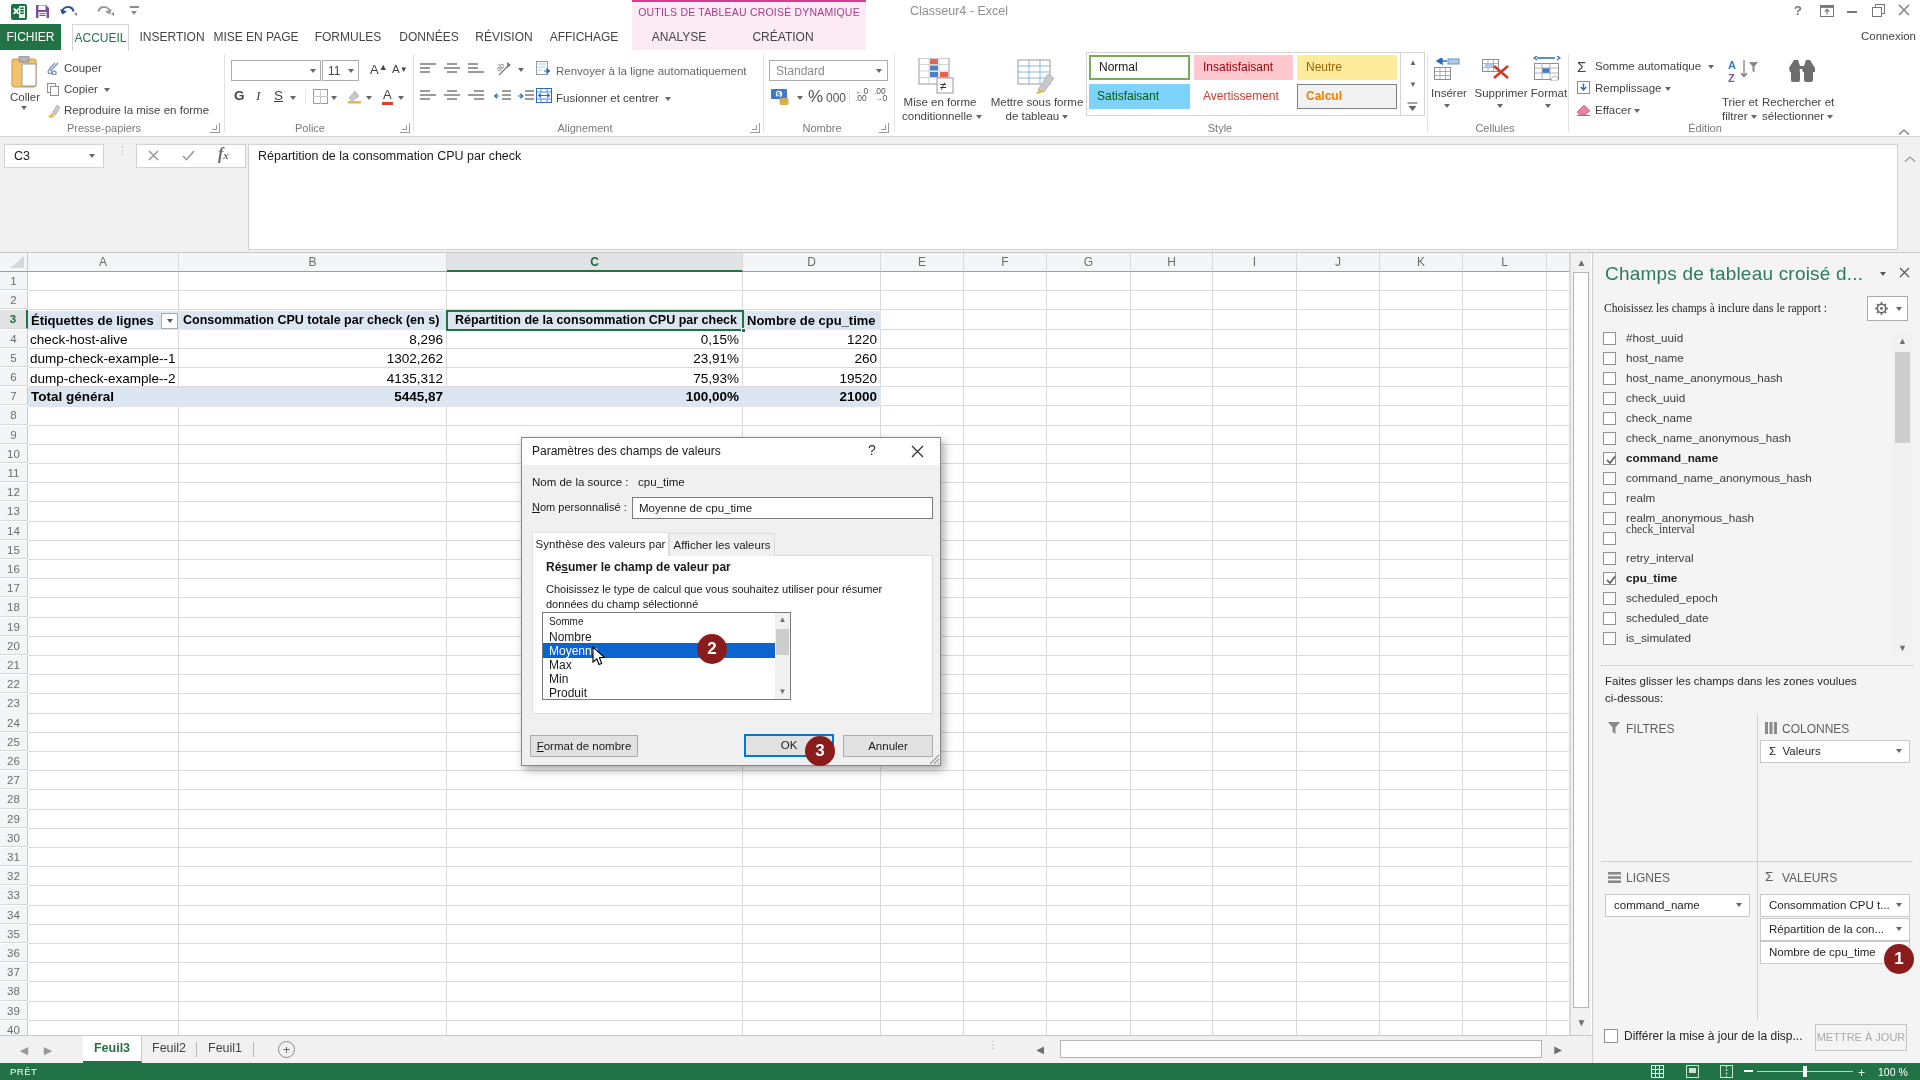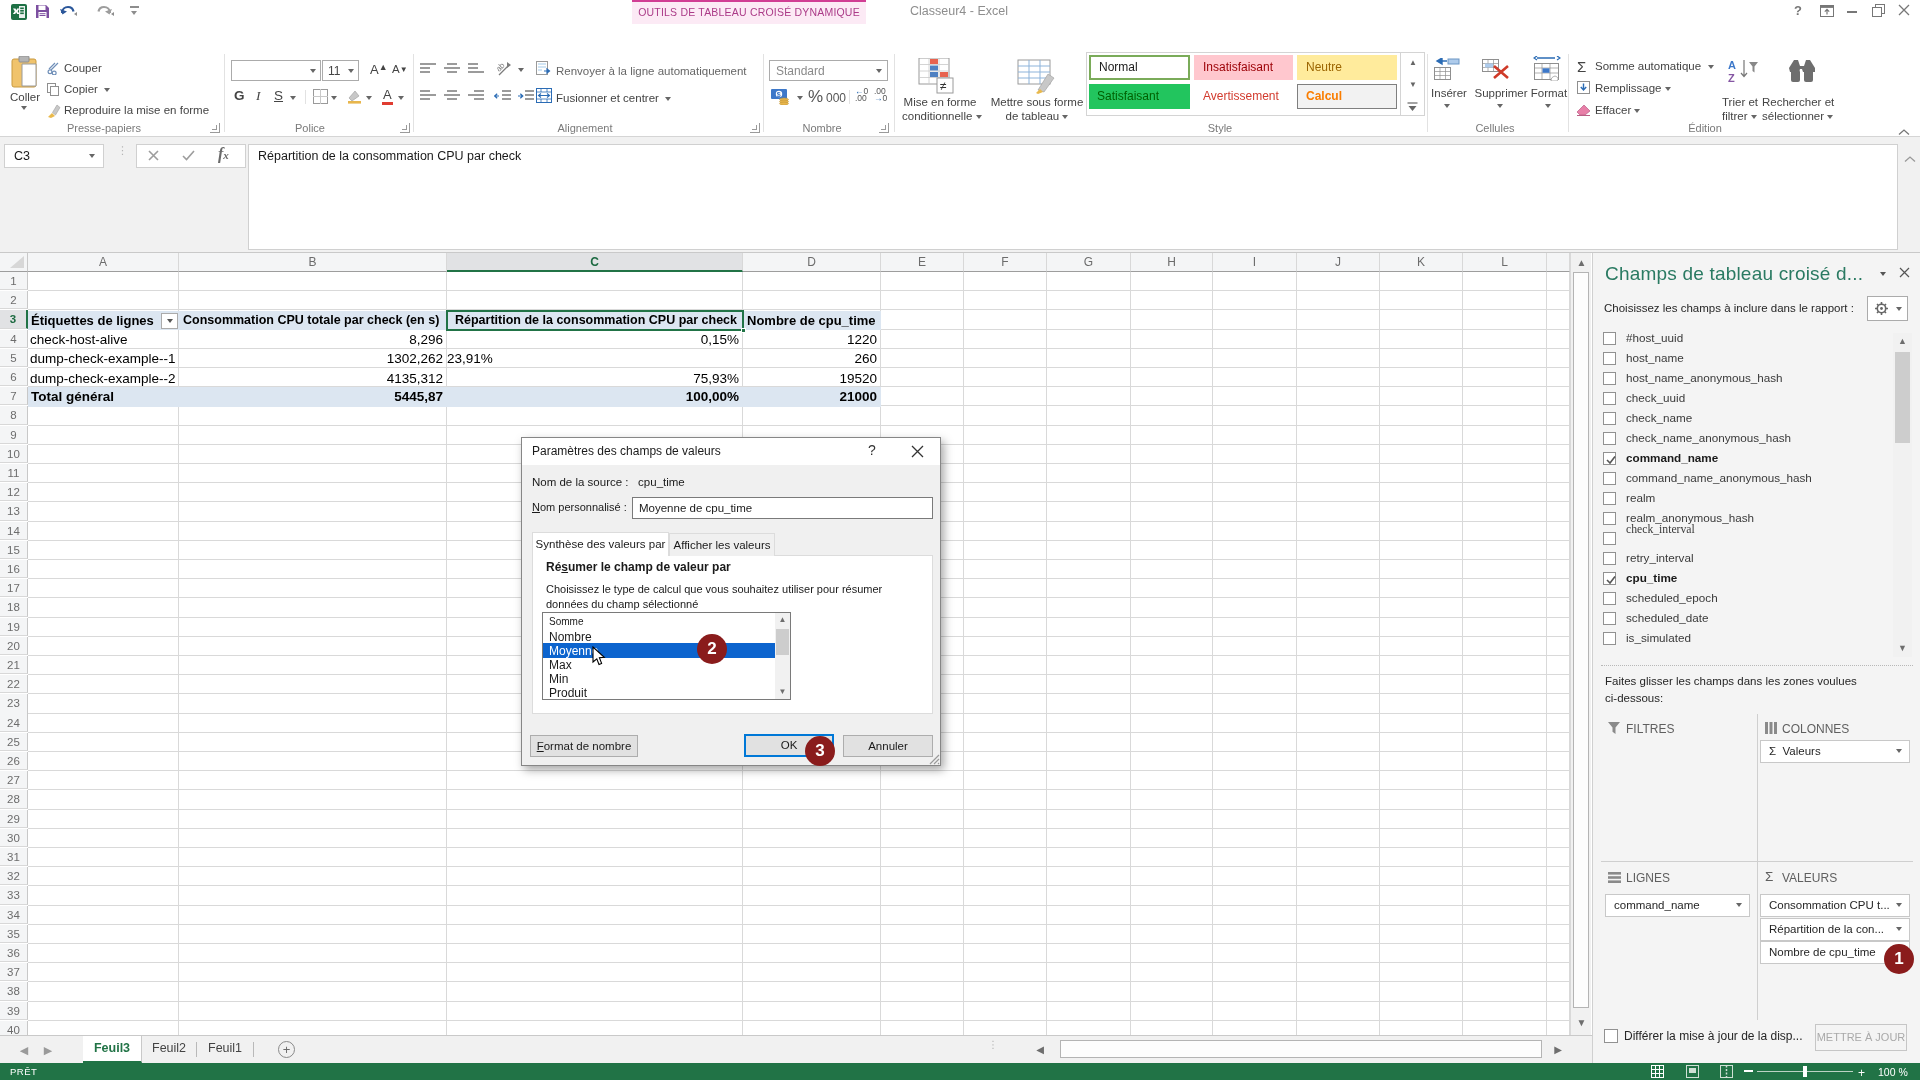--- a/index.html
+++ b/index.html
@@ -94,20 +94,35 @@
         <path d="M7 9.5 L7 4.5 M4.8 6.6 L7 4.4 L9.2 6.6" stroke="#777" stroke-width="1.2" fill="none"></path>
       </svg>
     <div class="ab" style="left:1847px;top:11px;width:10px;height:1.5px;background:#777;"></div>
     <svg class="ab" style="left:1872px;top:4px" width="13" height="13" viewBox="0 0 13 13">
         <rect x="3.5" y="0.5" width="9" height="9" fill="none" stroke="#777"></rect>
         <rect x="0.5" y="3.5" width="9" height="9" fill="#fff" stroke="#777"></rect>
       </svg>
     <svg class="ab" style="left:1898px;top:4px" width="12" height="12" viewBox="0 0 12 12">
         <path d="M1 1 L11 11 M11 1 L1 11" stroke="#777" stroke-width="1.3"></path>
       </svg>
+  </div>
+  <div id="tabrow" class="ab">
+    <div class="rtab" style="left:0;width:61px;background:#217346;color:#fff;">FICHIER</div>
+    <div class="rtab" style="left:61px;width:11px;"></div>
+    <div class="rtab" style="left:72px;width:57px;background:#fff;border:1px solid #d4d4d4;border-bottom:none;color:#217346;top:0;height:27px;z-index:2;">ACCUEIL</div>
+    <div class="rtab" style="left:136px;width:72px;">INSERTION</div>
+    <div class="rtab" style="left:208px;width:96px;">MISE EN PAGE</div>
+    <div class="rtab" style="left:308px;width:80px;">FORMULES</div>
+    <div class="rtab" style="left:392px;width:74px;">DONNÉES</div>
+    <div class="rtab" style="left:468px;width:72px;">RÉVISION</div>
+    <div class="rtab" style="left:544px;width:80px;">AFFICHAGE</div>
+    <div class="ab" style="left:632px;top:0;width:234px;height:26px;background:#fceaf5;"></div>
+    <div class="rtab" style="left:644px;width:70px;">ANALYSE</div>
+    <div class="rtab" style="left:744px;width:78px;">CRÉATION</div>
+    <div class="ab tx" style="left:1861px;top:6px;font-size:11.5px;color:#444;">Connexion</div>
   </div>
   <div id="ribbon" class="ab">
 
     <svg class="ab" style="left:10px;top:6px" width="30" height="32" viewBox="0 0 30 32">
         <rect x="2" y="3" width="24" height="28" rx="2" fill="#f0c36c" stroke="#c99a3f"></rect>
         <rect x="9" y="0" width="10" height="6" rx="1" fill="#b4b4b4" stroke="#8f8f8f"></rect>
         <path d="M12 8 h14 v22 h-14z" fill="#fff" stroke="#9a9a9a"></path>
       </svg>
     <div class="rbtxt" style="left:6px;top:41px;width:38px;text-align:center;">Coller</div>
     <div class="ab dd" style="left:21px;top:56px;"></div>
@@ -245,21 +260,21 @@
         <path d="M22 32 L32 16 L38 20 L28 34 Z" fill="#c8c8c8" stroke="#9a9a9a" stroke-width="0.6"></path>
         <path d="M20 35 l4 -4 3 3 -5 2z" fill="#e9b94c"></path>
       </svg>
     <div class="rbtxt" style="left:985px;top:46px;width:104px;text-align:center;">Mettre sous forme</div>
     <div class="rbtxt" style="left:985px;top:60px;width:104px;text-align:center;">de tableau <span class="dd"></span></div>
 
     <div class="ab" style="left:1086px;top:2px;width:339px;height:64px;background:#fff;border:1px solid #d4d4d4;"></div>
     <div class="ab" style="left:1089px;top:5px;width:101px;height:25px;background:#fff;border:2px solid #7aab59;font-size:12px;color:#1a1a1a;line-height:21px;padding-left:8px;">Normal</div>
     <div class="ab" style="left:1194px;top:5px;width:99px;height:25px;background:#ffc7ce;font-size:12px;color:#9c0006;line-height:25px;padding-left:9px;">Insatisfaisant</div>
     <div class="ab" style="left:1297px;top:5px;width:100px;height:25px;background:#ffeb9c;font-size:12px;color:#9c6500;line-height:25px;padding-left:9px;">Neutre</div>
-    <div class="ab" style="left:1089px;top:34px;width:101px;height:25px;background:#22c55e;font-size:12px;color:#006100;line-height:25px;padding-left:8px;">Satisfaisant</div>
+    <div class="ab" style="left:1089px;top:34px;width:101px;height:25px;background:#7dd3fc;font-size:12px;color:#006100;line-height:25px;padding-left:8px;">Satisfaisant</div>
     <div class="ab" style="left:1194px;top:34px;width:99px;height:25px;background:#fff;font-size:12px;color:#d23b2e;line-height:25px;padding-left:9px;">Avertissement</div>
     <div class="ab" style="left:1297px;top:34px;width:100px;height:25px;background:#f2f2f2;border:1px solid #7f7f7f;font-size:12px;color:#fa7d00;font-weight:bold;line-height:23px;padding-left:8px;">Calcul</div>
     <div class="ab" style="left:1400px;top:2px;width:1px;height:64px;background:#d4d4d4;"></div>
     <div class="arr" style="left:1403px;top:8px;width:20px;font-size:8px;color:#666;">▲</div>
     <div class="arr" style="left:1403px;top:30px;width:20px;font-size:8px;color:#666;">▼</div>
     <svg class="ab" style="left:1407px;top:52px" width="11" height="10" viewBox="0 0 11 10">
         <path d="M0.5 1 H10.5" stroke="#666" stroke-width="1.2"></path>
         <path d="M1.5 4 L9.5 4 L5.5 9 Z" fill="#666"></path>
       </svg>
     <div class="glabel" style="left:1160px;">Style</div>
@@ -464,21 +479,21 @@
       </div>
     <div class="cell pvh" style="left:179px;top:58px;width:268px;height:19px;padding-left:4px;font-size:12.5px;">Consommation CPU totale par check (en s)</div>
     <div class="cell pvh" style="left:447px;top:58px;width:296px;height:19px;padding-left:8px;font-size:12.5px;">Répartition de la consommation CPU par check</div>
     <div class="cell pvh" style="left:743px;top:58px;width:138px;height:19px;padding-left:4px;font-size:13px;">Nombre de cpu_time</div>
     <div class="cell" style="left:30px;top:77px;width:148px;">check-host-alive</div>
     <div class="cell" style="left:179px;top:77px;width:264px;text-align:right;">8,296</div>
     <div class="cell" style="left:447px;top:77px;width:292px;text-align:right;">0,15%</div>
     <div class="cell" style="left:743px;top:77px;width:134px;text-align:right;">1220</div>
     <div class="cell" style="left:30px;top:96px;width:148px;">dump-check-example--1</div>
     <div class="cell" style="left:179px;top:96px;width:264px;text-align:right;">1302,262</div>
-    <div class="cell" style="left:447px;top:96px;width:292px;">23,91%</div>
+    <div class="cell" style="left:447px;top:96px;width:292px;text-align:right;">23,91%</div>
     <div class="cell" style="left:743px;top:96px;width:134px;text-align:right;">260</div>
     <div class="cell" style="left:30px;top:116px;width:148px;">dump-check-example--2</div>
     <div class="cell" style="left:179px;top:116px;width:264px;text-align:right;">4135,312</div>
     <div class="cell" style="left:447px;top:116px;width:292px;text-align:right;">75,93%</div>
     <div class="cell" style="left:743px;top:116px;width:134px;text-align:right;">19520</div>
     <div class="cell pvh" style="left:28px;top:134px;width:151px;height:20px;padding-left:3px;line-height:20px;">Total général</div>
     <div class="cell pvh" style="left:179px;top:134px;width:268px;height:20px;text-align:right;line-height:20px;padding-right:4px;">5445,87</div>
     <div class="cell pvh" style="left:447px;top:134px;width:296px;height:20px;text-align:right;line-height:20px;padding-right:4px;">100,00%</div>
     <div class="cell pvh" style="left:743px;top:134px;width:138px;height:20px;text-align:right;line-height:20px;padding-right:4px;">21000</div>
 
@@ -524,21 +539,21 @@
     <div class="ab" style="left:1803px;top:3px;width:4px;height:11px;background:#fff;"></div>
     <div class="ab" style="left:1858px;top:3px;font-size:12px;color:#fff;">+</div>
     <div class="ab tx" style="left:1878px;top:3px;font-size:10.5px;">100&nbsp;%</div>
   </div>
   <div id="pane" class="ab">
     <div class="ab tx" style="left:12px;top:10px;font-size:19px;letter-spacing:0.2px;color:#2a7a62;">Champs de tableau croisé d...</div>
     <div class="ab dd" style="left:287px;top:19px;border-top-color:#555;"></div>
     <svg class="ab" style="left:306px;top:14px" width="11" height="11" viewBox="0 0 11 11">
         <path d="M1 1 L10 10 M10 1 L1 10" stroke="#555" stroke-width="1.2"></path>
       </svg>
-    <div class="ab tx" style="left:11px;top:49px;font-size:11.5px;color:#262626;">Choisissez les champs à inclure dans le rapport&nbsp;:</div>
+    <div class="ab tx" style="left:11px;top:49px;font-size:11.5px;color:#262626;font-family:Liberation Serif, serif;">Choisissez les champs à inclure dans le rapport&nbsp;:</div>
     <div class="ab" style="left:274px;top:43px;width:41px;height:25px;background:#fff;border:1px solid #ababab;"></div>
     <svg class="ab" style="left:281px;top:48px" width="15" height="15" viewBox="0 0 15 15">
         <circle cx="7.5" cy="7.5" r="4.2" fill="none" stroke="#666" stroke-width="1.6"></circle>
         <circle cx="7.5" cy="7.5" r="1.4" fill="#666"></circle>
         <g stroke="#666" stroke-width="1.6">
           <path d="M7.5 1 V3.2 M7.5 11.8 V14 M1 7.5 H3.2 M11.8 7.5 H14 M3 3 L4.5 4.5 M10.5 10.5 L12 12 M12 3 L10.5 4.5 M4.5 10.5 L3 12"></path>
         </g>
       </svg>
     <div class="ab dd" style="left:303px;top:54px;"></div>
     <div id="fieldlist">

